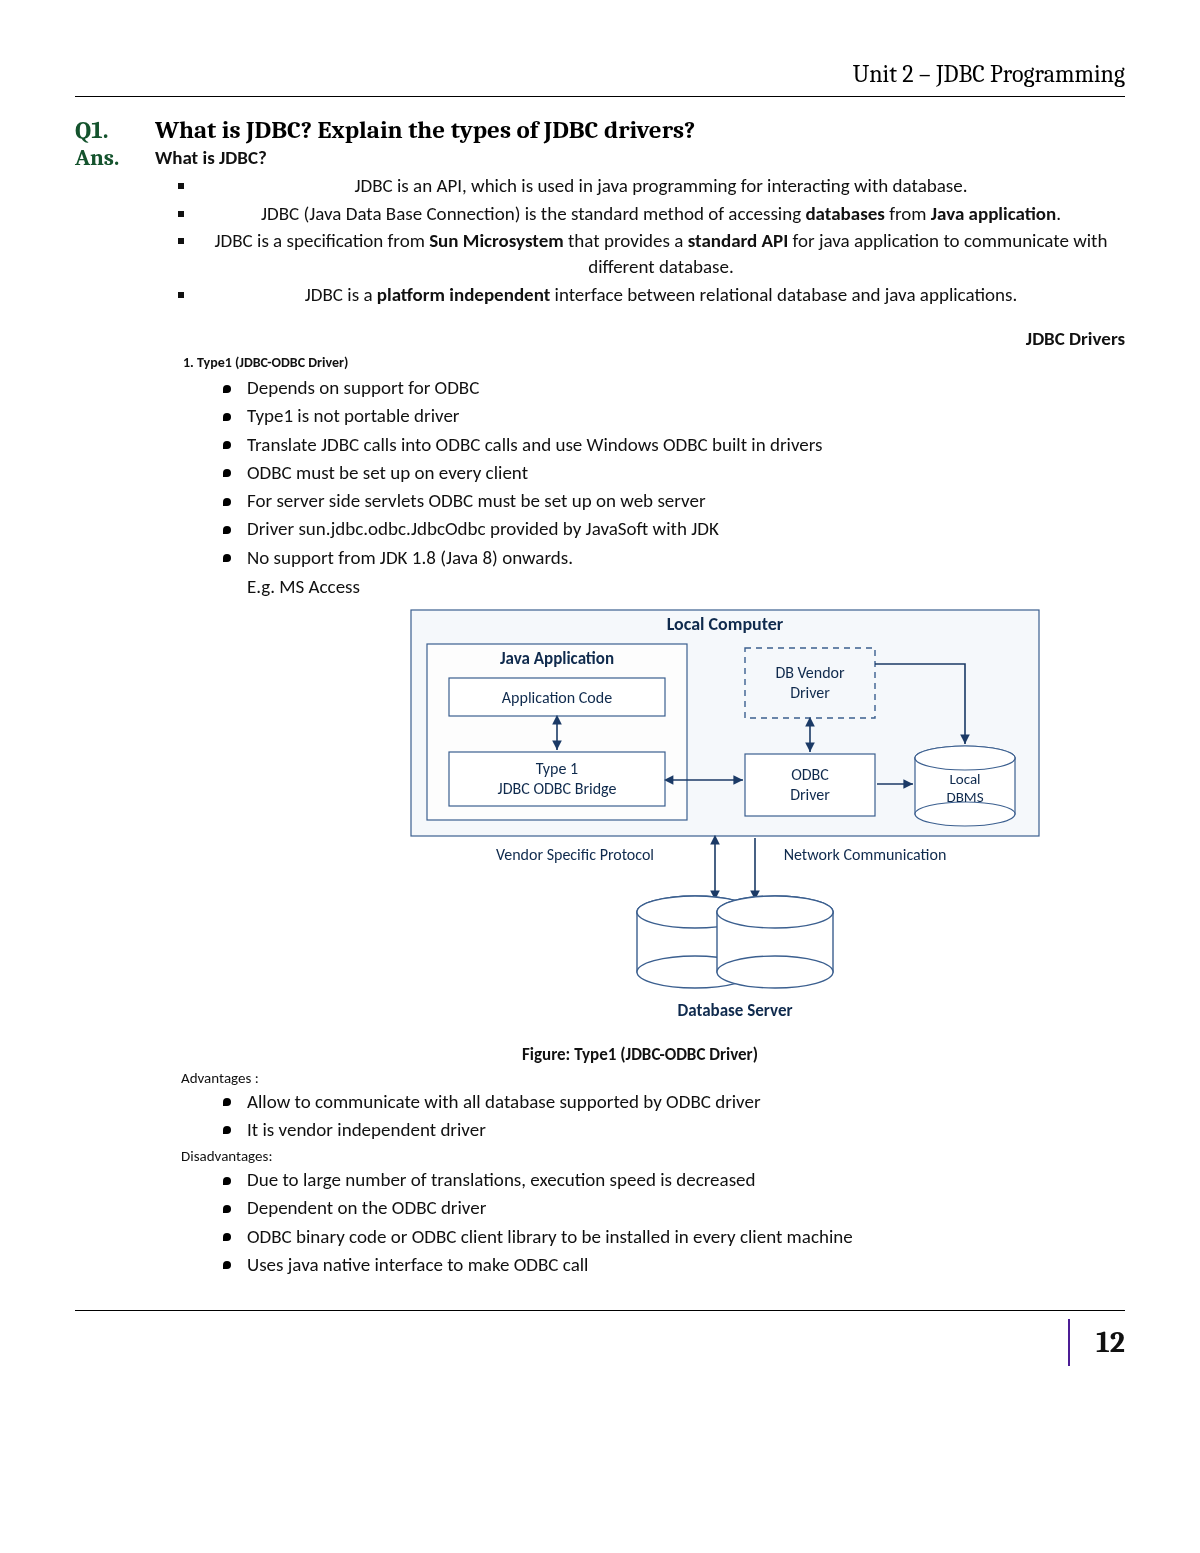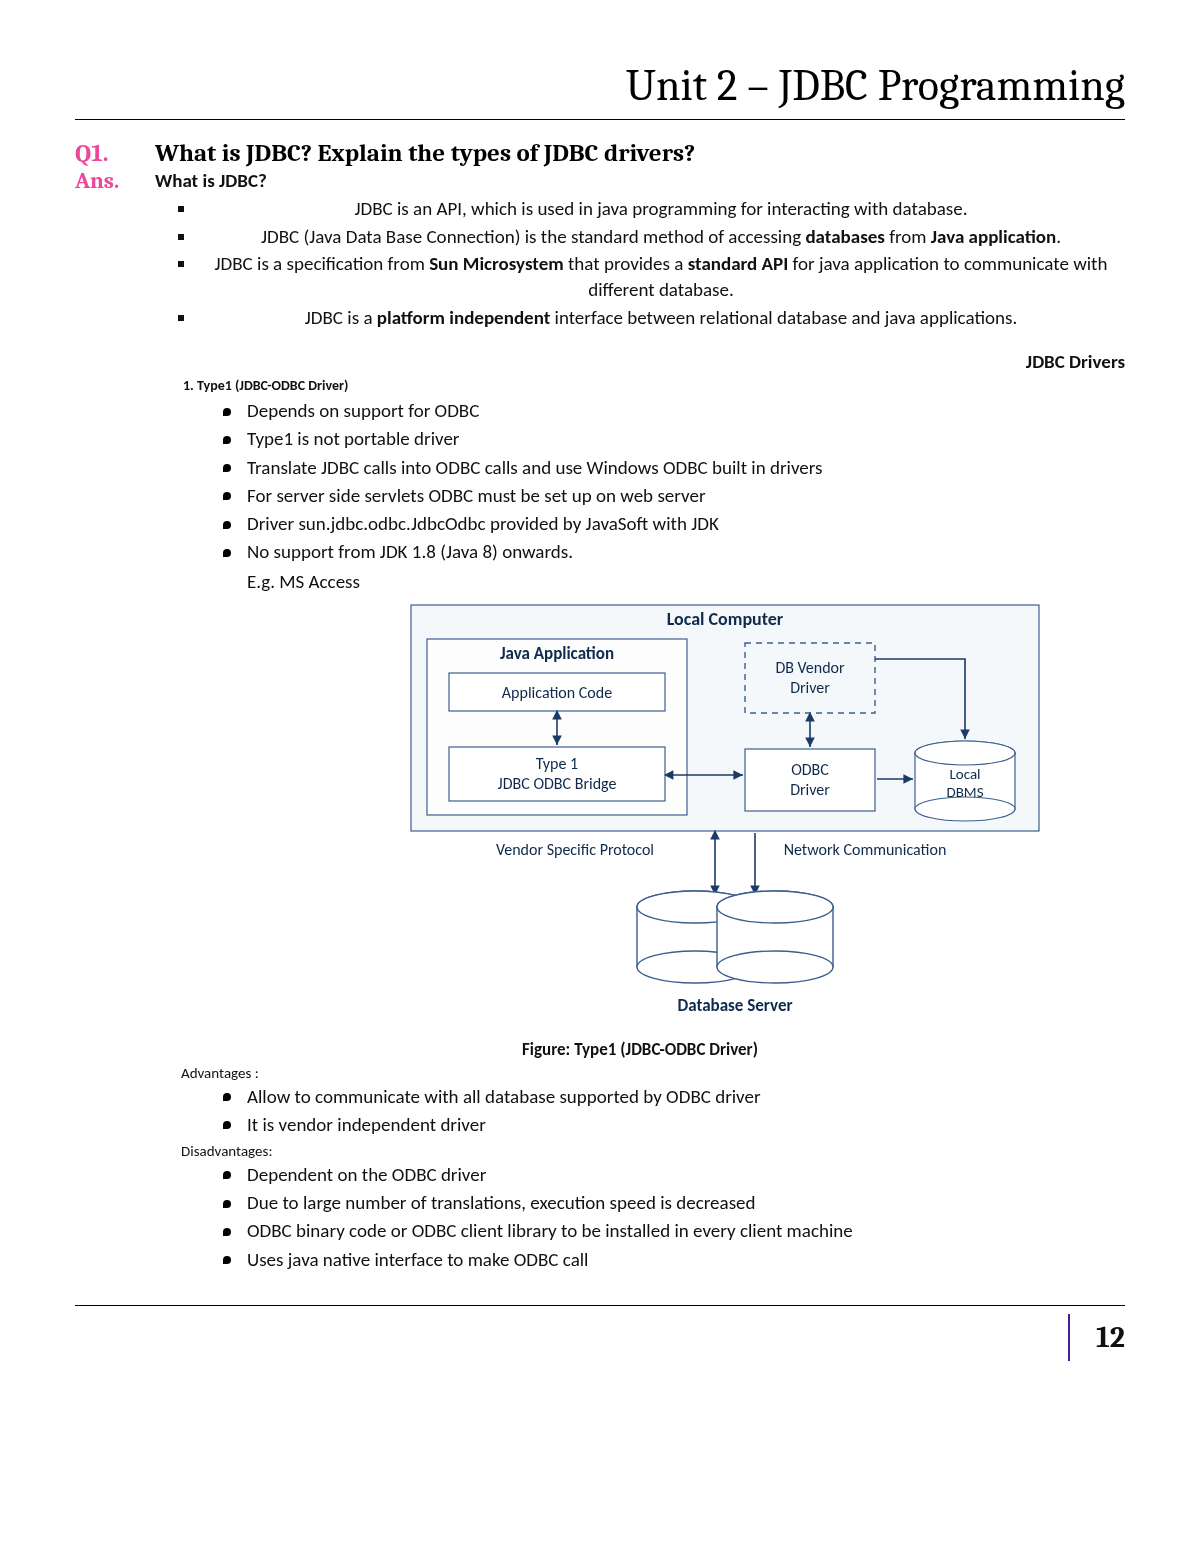--- a/index.html
+++ b/index.html
@@ -12,41 +12,41 @@
     width: 1200px;
   }
   .page {
     width: 1200px;
     padding: 60px 75px 30px 75px;
     position: relative;
   }
   .unit-title {
     text-align: right;
     font-family: "Cambria", "Georgia", serif;
-    font-size: 44px;
+    font-size: 24px;
     font-weight: 400;
     margin: 0 0 8px 0;
     color: #000;
   }
   .hr-top {
     border: none;
     border-top: 1.5px solid #000;
     margin: 0 0 18px 0;
   }
   .qa-row {
     display: flex;
     align-items: flex-start;
   }
   .qa-label {
     width: 80px;
     flex: none;
     font-family: "Cambria", "Georgia", serif;
     font-weight: 700;
     font-size: 25px;
-    color: #ec4899;
+    color: #14532d;
   }
   .qa-label.ans { font-size: 23px; }
   .qa-body { flex: 1; }
   .question {
     font-family: "Cambria", "Georgia", serif;
     font-weight: 700;
     font-size: 25px;
     color: #000;
     margin: 0;
   }
@@ -159,20 +159,21 @@
       </ul>
 
       <div class="drivers-head">JDBC Drivers</div>
       <ol class="num">
         <li><span>Type1 (JDBC-ODBC Driver)</span></li>
       </ol>
       <ul class="bullet">
         <li>Depends on support for ODBC</li>
         <li>Type1 is not portable driver</li>
         <li>Translate JDBC calls into ODBC calls and use Windows ODBC built in drivers</li>
+        <li>ODBC must be set up on every client</li>
         <li>For server side servlets ODBC must be set up on web server</li>
         <li>Driver sun.jdbc.odbc.JdbcOdbc provided by JavaSoft with JDK</li>
         <li>No support from JDK 1.8 (Java 8) onwards.</li>
       </ul>
       <div class="eg">E.g. MS Access</div>
 
       <div class="diagram-wrap">
         <svg viewBox="0 0 640 430" width="640" height="430">
           <defs>
             <marker id="arr" markerWidth="8" markerHeight="8" refX="6" refY="3" orient="auto">
@@ -245,22 +246,22 @@
       <div class="figure-caption">Figure: Type1 (JDBC-ODBC Driver)</div>
 
       <div class="adv-head">Advantages :</div>
       <ul class="bullet">
         <li>Allow  to communicate with all database supported by ODBC driver</li>
         <li>It is vendor independent driver</li>
       </ul>
 
       <div class="adv-head">Disadvantages:</div>
       <ul class="bullet">
+        <li>Due to large number of translations, execution speed is decreased</li>
         <li>Dependent on the ODBC driver</li>
-        <li>Due to large number of translations, execution speed is decreased</li>
         <li>ODBC binary code or ODBC client library to be installed in every client machine</li>
         <li>Uses java native interface to make ODBC call</li>
       </ul>
 
     </div>
   </div>
 
   <hr class="hr-bottom">
   <div class="footer">
     <div class="pagenum">12</div>

